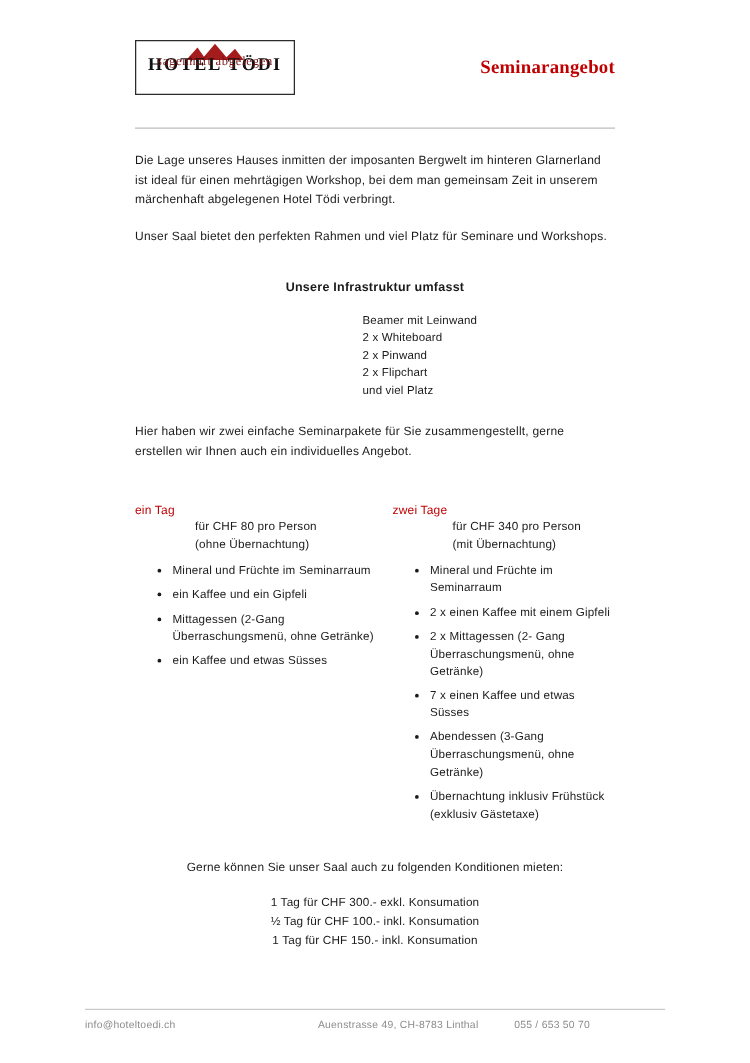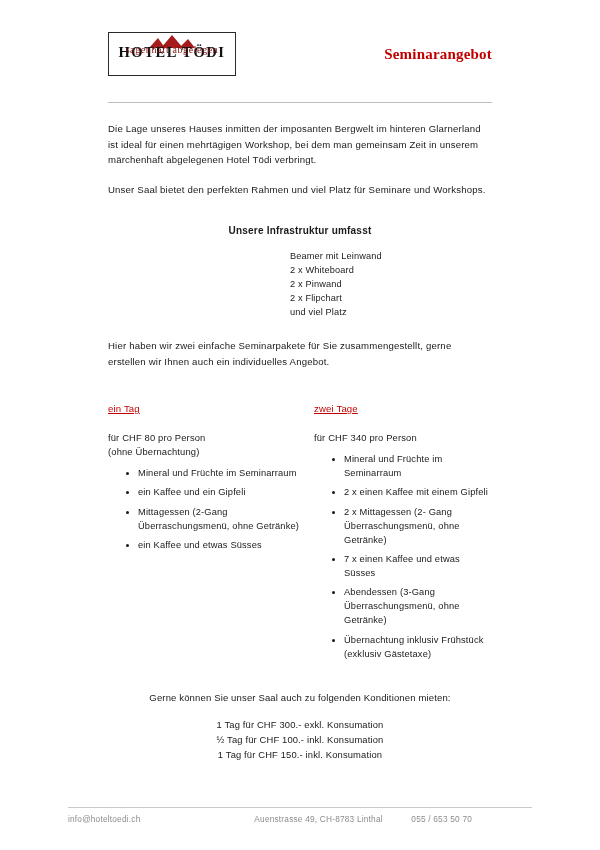--- a/index.html
+++ b/index.html
@@ -116,28 +116,28 @@
     margin-top: 34px;
   }
   .pkg {
     width: 50%;
     box-sizing: border-box;
   }
   .pkg.right { padding-left: 14px; }
   .pkg-title {
     font-size: 9.6px;
     color: #c00000;
-    margin-bottom: 17px;
-    letter-spacing: 0.15px;
-    text-decoration: underline;
+    margin-bottom: 0;
+    letter-spacing: 0.15px;
   }
   .pkg-line {
     font-size: 9.4px;
     line-height: 1.5;
     letter-spacing: 0.15px;
+    margin-left: 48px;
   }
   .pkg-items {
     margin: 7px 0 0 0;
     padding-left: 30px;
     font-size: 9.3px;
     line-height: 1.52;
     letter-spacing: 0.15px;
   }
   .pkg-items li {
     margin-bottom: 5px;
@@ -223,20 +223,21 @@
       <ul class="pkg-items">
         <li>Mineral und Früchte im Seminarraum</li>
         <li>ein Kaffee und ein Gipfeli</li>
         <li>Mittagessen (2-Gang Überraschungsmenü, ohne Getränke)</li>
         <li>ein Kaffee und etwas Süsses</li>
       </ul>
     </div>
     <div class="pkg right">
       <div class="pkg-title">zwei Tage</div>
       <div class="pkg-line">für CHF 340 pro Person</div>
+      <div class="pkg-line">(mit Übernachtung)</div>
       <ul class="pkg-items">
         <li>Mineral und Früchte im Seminarraum</li>
         <li>2 x einen Kaffee mit einem Gipfeli</li>
         <li>2 x Mittagessen (2- Gang Überraschungsmenü, ohne Getränke)</li>
         <li>7 x einen Kaffee und etwas Süsses</li>
         <li>Abendessen (3-Gang Überraschungsmenü, ohne Getränke)</li>
         <li>Übernachtung inklusiv Frühstück (exklusiv Gästetaxe)</li>
       </ul>
     </div>
   </div>

